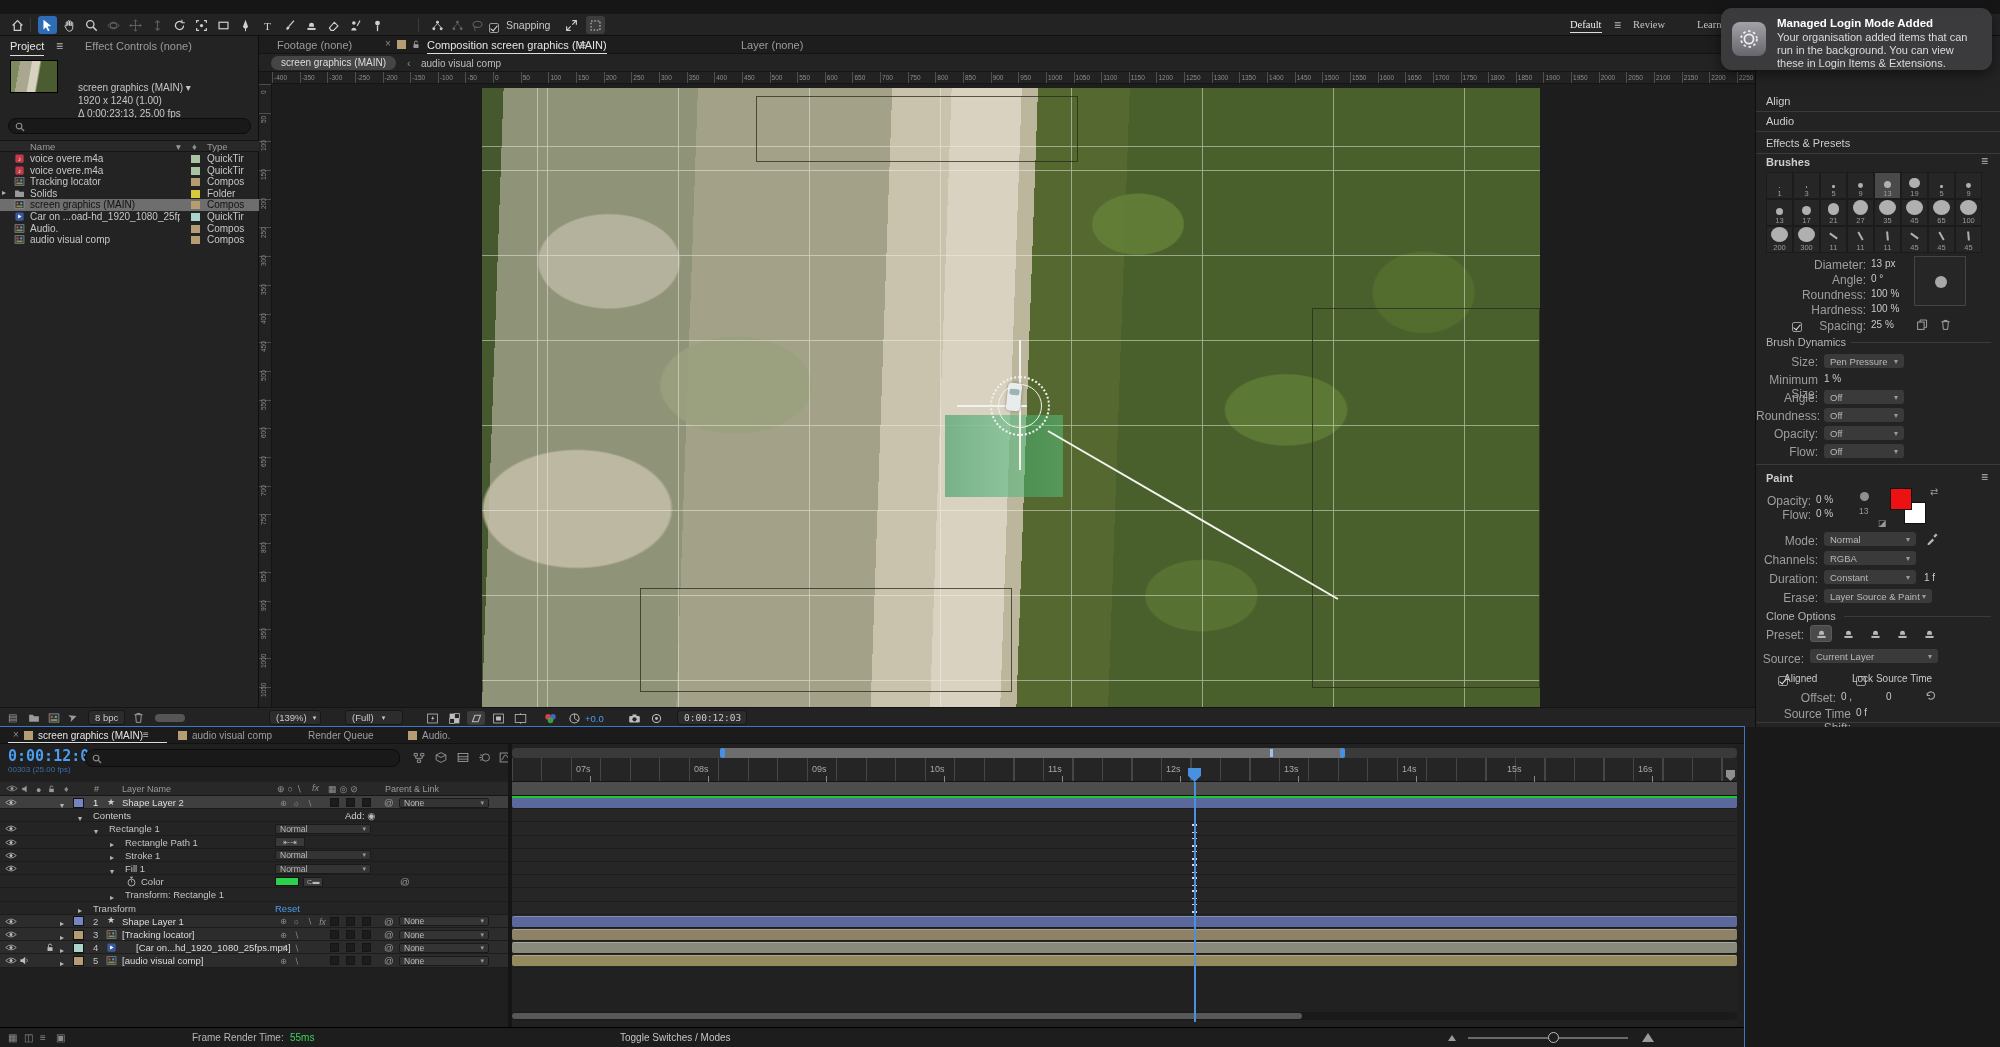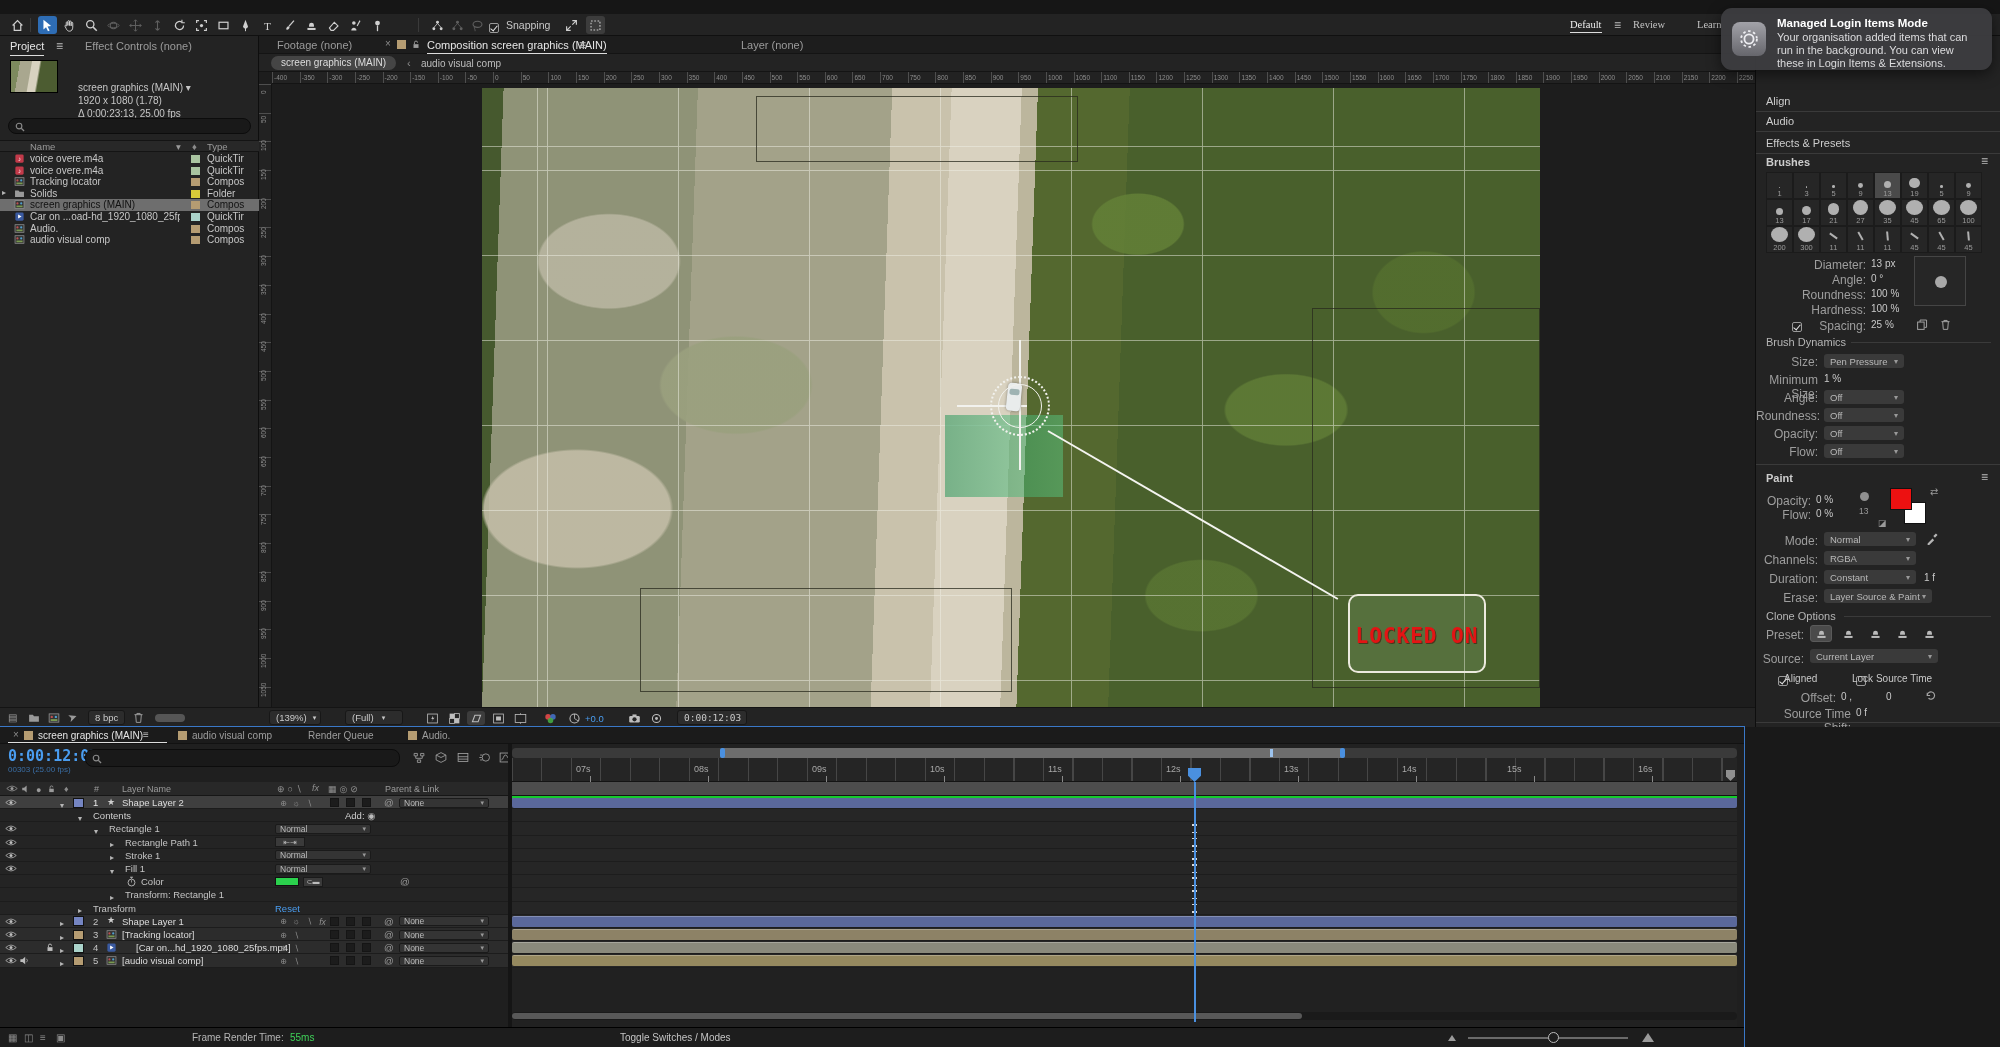--- a/index.html
+++ b/index.html
@@ -331,31 +331,31 @@
 
   <div id="notif">
     <div class="nicon">
       <svg viewBox="0 0 24 24" width="22" height="22">
           <g stroke="#ececf0" stroke-width="2" fill="none">
         <circle cx="12" cy="12" r="5"></circle>
             <circle cx="12" cy="12" r="8.6" stroke-dasharray="2.8 2.8"></circle>
           </g>
         </svg>
     </div>
-    <div id="notif-title">Managed Login Items Mode</div>
+    <div id="notif-title">Managed Login Mode Added</div>
     <div id="notif-body">Your organisation added items that can run in the background. You can view these in Login Items &amp; Extensions.</div>
   </div>
 
   <div id="project" class="panel">
     <span class="ptab active abs" style="left:10px;top:4px;border-bottom:1px solid #ddd;padding-bottom:3px">Project</span>
     <span class="hamb abs" style="left:56px;top:3px">≡</span>
     <span class="ptab abs" style="left:85px;top:4px">Effect Controls (none)</span>
     <div id="proj-thumb"></div>
     <div class="pinfo" style="top:24px"><span>screen graphics (MAIN)</span> ▾</div>
-    <div class="pinfo" style="top:37px">1920 x 1080 (1.78)</div>
+    <div class="pinfo" style="top:37px">1920 x 1240 (1.00)</div>
     <div class="pinfo" style="top:50px">Δ 0:00:23:13, 25.00 fps</div>
     <div class="searchbox" style="left:8px;top:82px;width:243px;height:16px">
       <span class="ic abs" style="left:6px;top:3px;width:10px;height:10px">
         <svg viewBox="0 0 16 16">
             <circle cx="6.5" cy="6.5" r="4.5" fill="none" stroke="#8a8a8a" stroke-width="1.8"></circle>
             <line x1="10" y1="10" x2="14.5" y2="14.5" stroke="#8a8a8a" stroke-width="2"></line>
           </svg>
         </span>
     </div>
     <div style="position:absolute;left:0;top:104px;width:259px;height:12px;border-top:1px solid #141414;border-bottom:1px solid #141414;background:#282828">
@@ -594,23 +594,20 @@
         <div class="darkbox" style="left:274px;top:8px;width:322px;height:66px"></div>
         <div class="darkbox" style="left:158px;top:500px;width:372px;height:104px"></div>
         <div class="darkbox" style="left:830px;top:220px;width:228px;height:380px"></div>
         <div id="track-rect"></div>
         <div id="cross-v"></div>
         <div id="cross-h"></div>
         <div id="car"></div>
         <div id="reticle-outer"></div>
         <div id="reticle-inner"></div>
         <div id="tether"></div>
-        <div id="callout">
-          <div id="locked-on" style="color: rgb(227, 20, 20);">LOCKED ON</div>
-        </div>
       </div>
     </div>
     <div id="viewer-bottom">
       <span class="vb-box" style="left:10px;width:52px">
           <span>(139%)</span>
           <span class="chev" style="margin-left:6px;font-size:7px">▾</span>
         </span>
       <span class="vb-box" style="left:86px;width:58px">
           <span>(Full)</span>
           <span class="chev" style="margin-left:8px;font-size:7px">▾</span>

